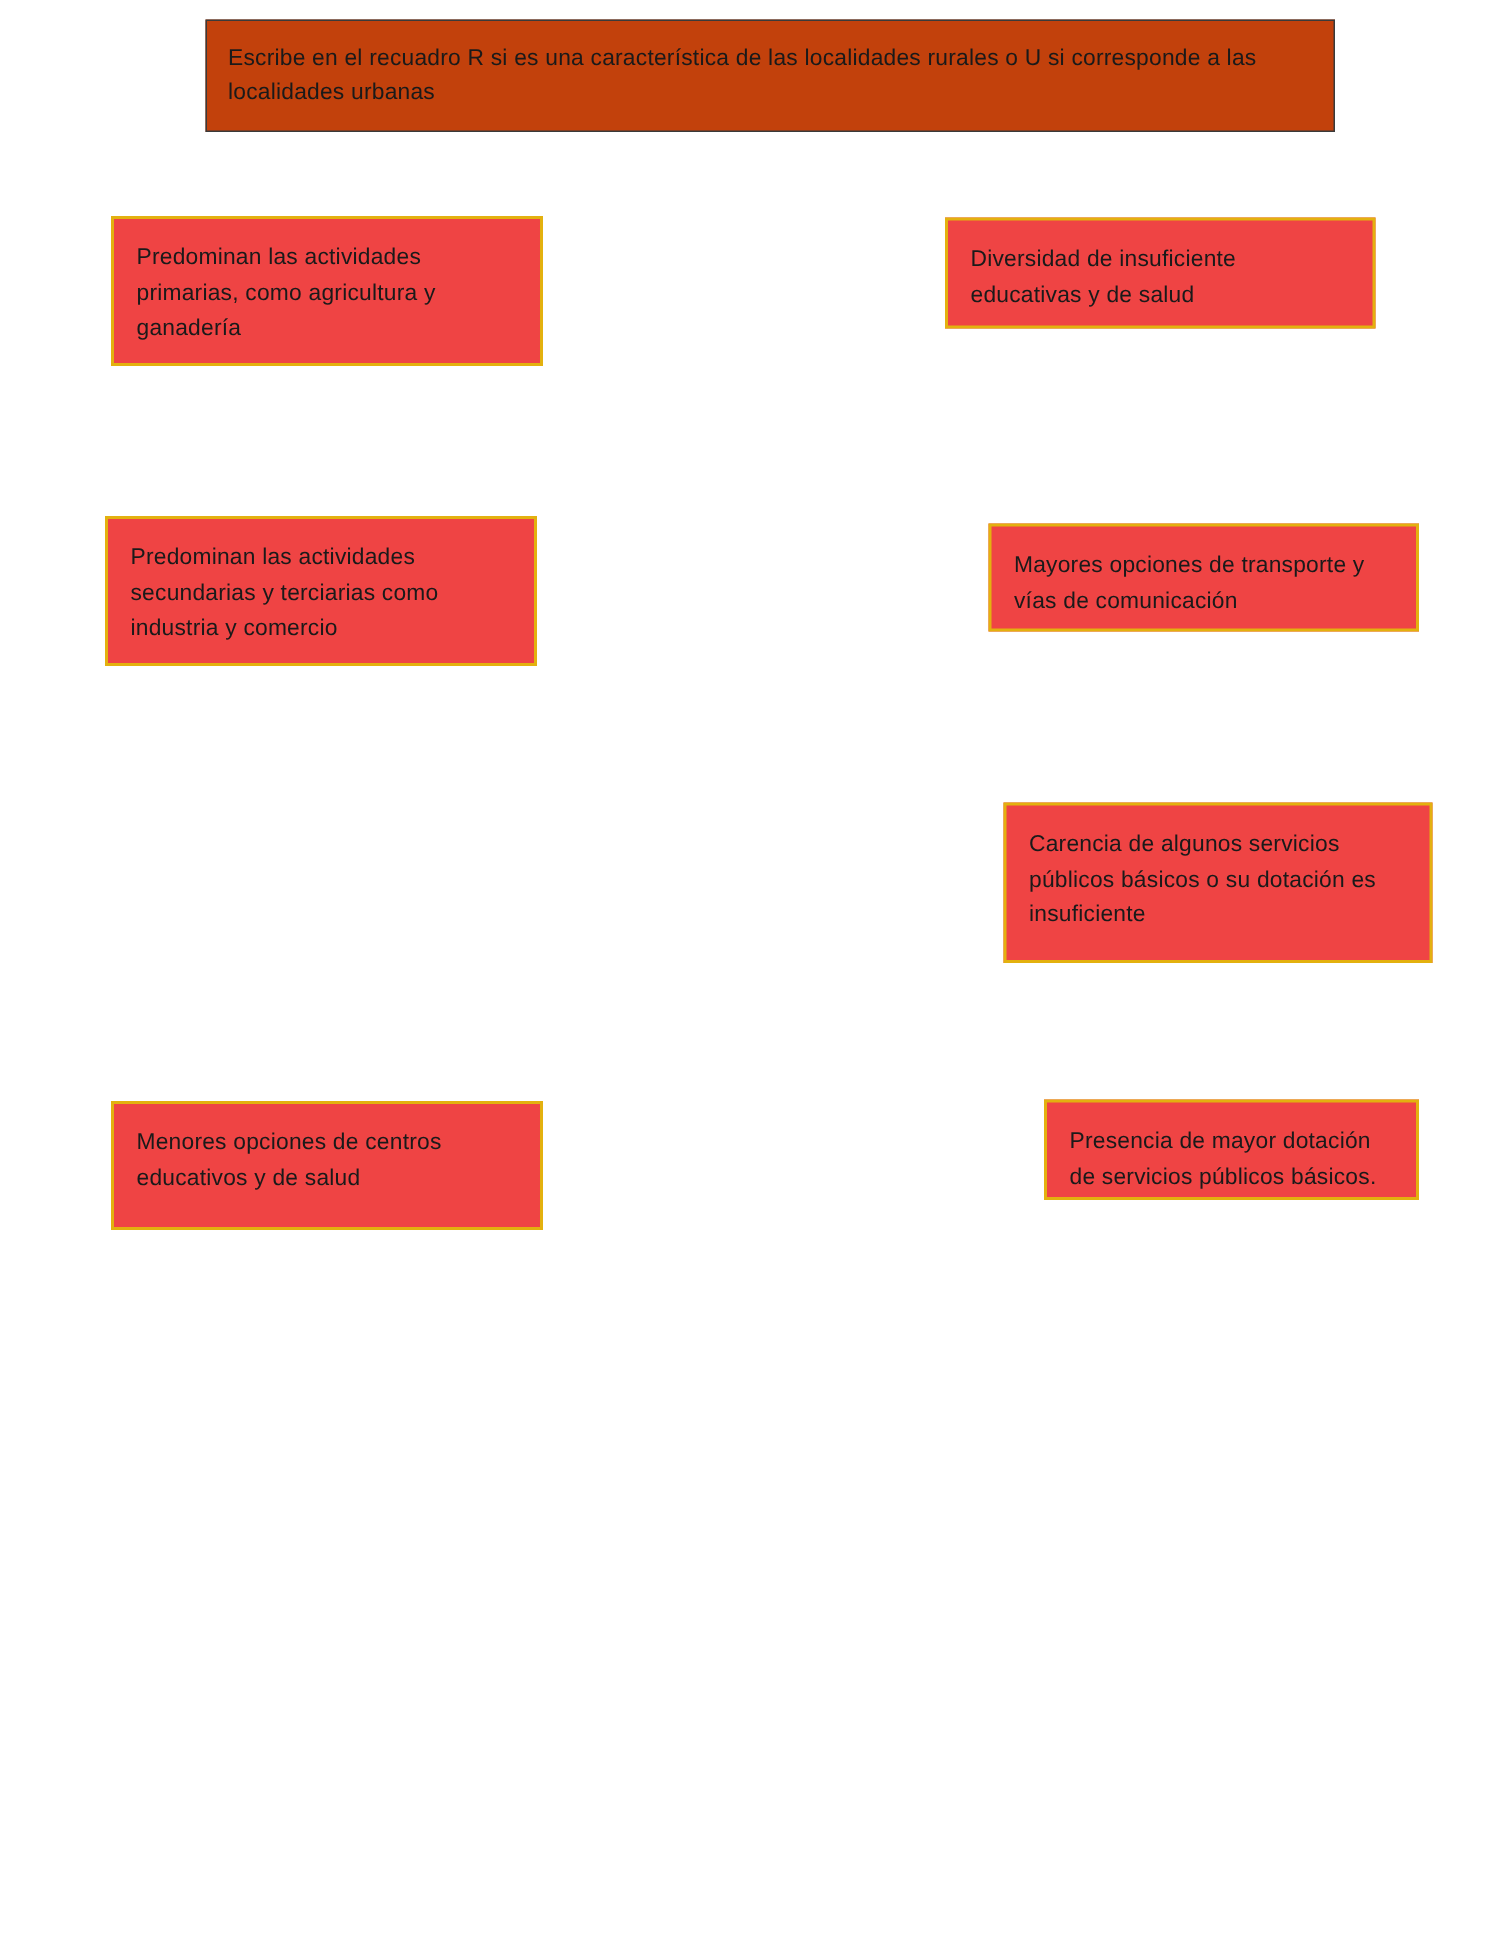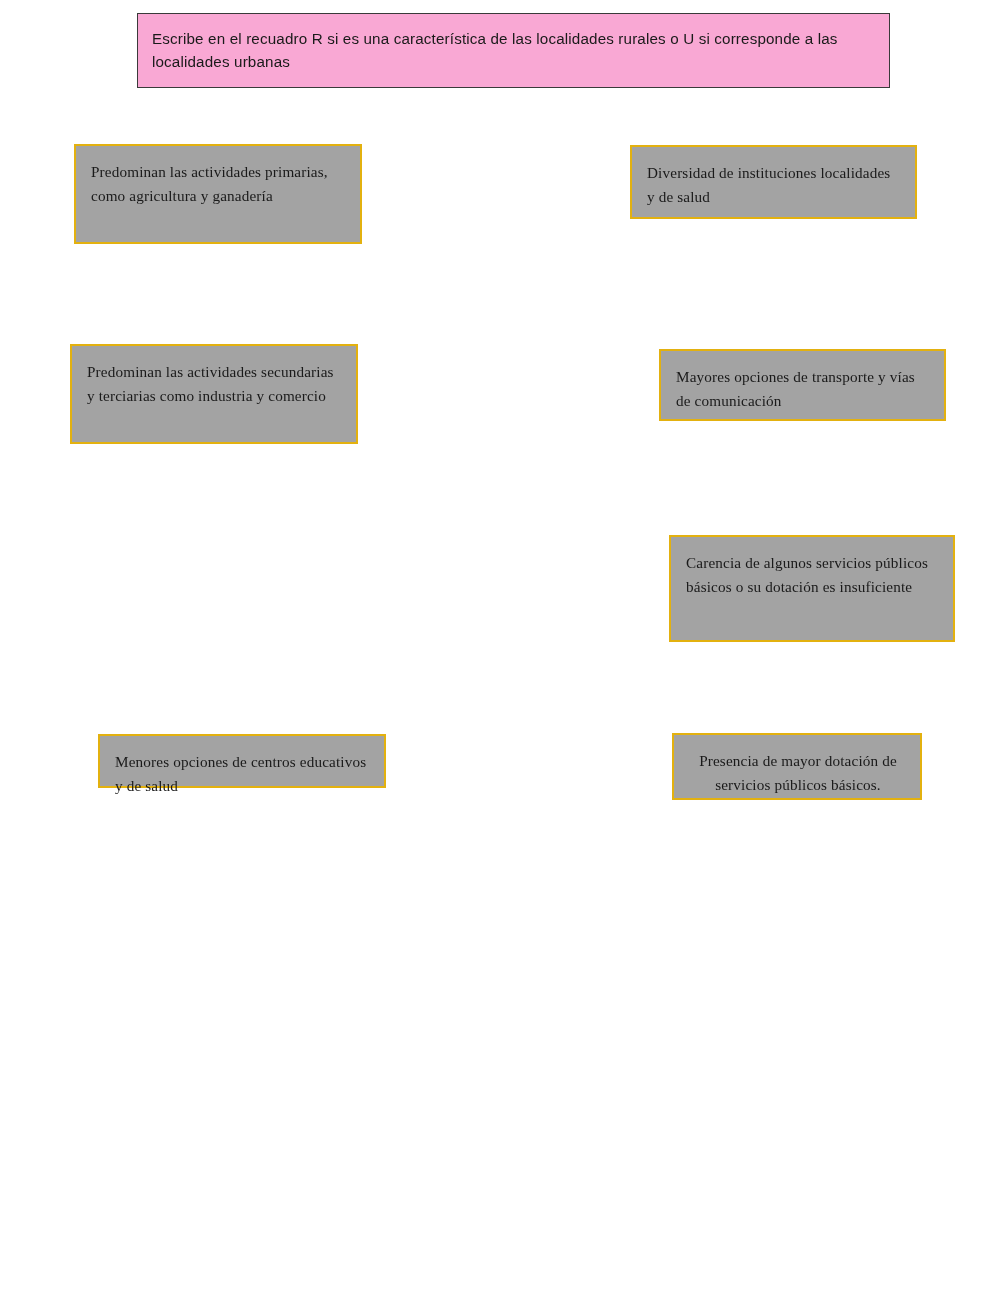--- a/index.html
+++ b/index.html
@@ -24,71 +24,70 @@
 
   
   .instruction-box {
     position: absolute;
     left: 137px;
     top: 13px;
     width: 753px;
     height: 75px;
     box-sizing: border-box;
     border: 1px solid #3a3a3a;
-    background: #f9a8d4;
+    background: #c2410c;
     padding: 13px 14px 0 14px;
   }
   .instruction-text {
     font-size: 15.2px;
     line-height: 1.52;
     color: #1a1a1a;
     letter-spacing: 0.01em;
   }
 
   
   .card {
     position: absolute;
     box-sizing: border-box;
     border: 2px solid #e3b10f;
-    background: #a3a3a3;
+    background: #ef4444;
     padding: 14px 13px 0 15px;
-    font-family: Liberation Serif, serif;
   }
   .card-text {
     font-size: 15.2px;
     line-height: 1.56;
     color: #1a1a1a;
     letter-spacing: 0.01em;
   }
 
   
   .card-1 { left: 74px;  top: 144px; width: 288px; height: 100px; }
   .card-2 { left: 630px; top: 145px; width: 287px; height: 74px;  }
   .card-3 { left: 70px;  top: 344px; width: 288px; height: 100px; }
   .card-4 { left: 659px; top: 349px; width: 287px; height: 72px;  }
   .card-5 { left: 73px;  top: 543px; width: 285px; height: 71px;  }
   .card-6 { left: 669px; top: 535px; width: 286px; height: 107px;  }
-  .card-7 { left: 74px;  top: 734px; width: 288px; height: 54px; margin-left: 24px;  }
-  .card-8 { left: 672px; top: 733px; width: 250px; height: 67px; text-align: center;  }
+  .card-7 { left: 74px;  top: 734px; width: 288px; height: 86px;  }
+  .card-8 { left: 696px; top: 733px; width: 250px; height: 67px;  }
 </style>
 </head>
 <body>
 
 <div class="worksheet">
 
   <div class="instruction-box">
     <div class="instruction-text">Escribe en el recuadro R si es una característica de las localidades rurales o U si corresponde a las localidades urbanas</div>
   </div>
 
   <div class="card card-1">
     <div class="card-text">Predominan las actividades primarias, como agricultura y ganadería</div>
   </div>
 
   <div class="card card-2">
-    <div class="card-text">Diversidad de instituciones localidades y de salud</div>
+    <div class="card-text">Diversidad de insuficiente educativas y de salud</div>
   </div>
 
   <div class="card card-4">
     <div class="card-text">Mayores opciones de transporte y vías de comunicación</div>
   </div>
 
   <div class="card card-3">
     <div class="card-text">Predominan las actividades secundarias y terciarias como industria y comercio</div>
   </div>
 

